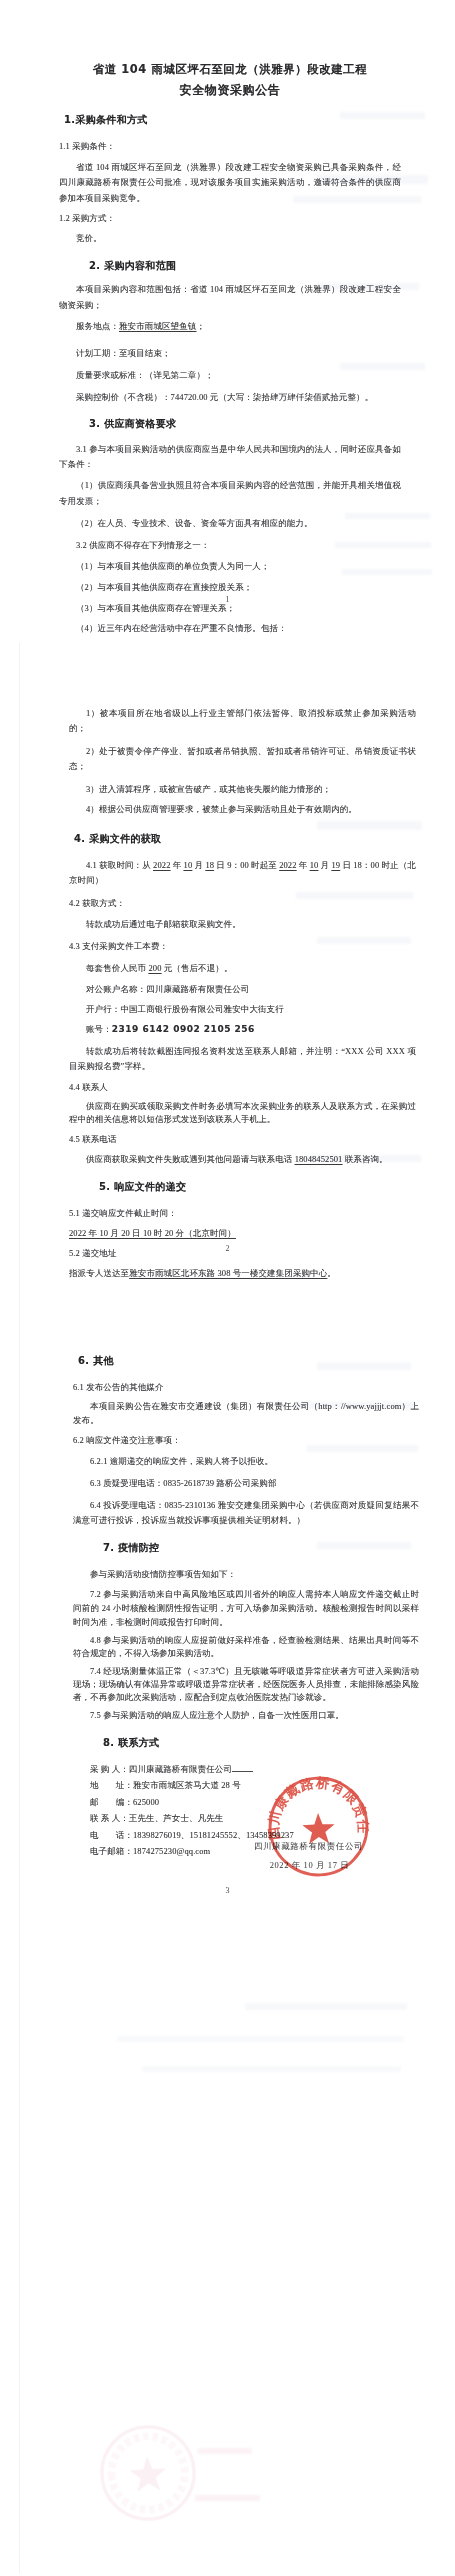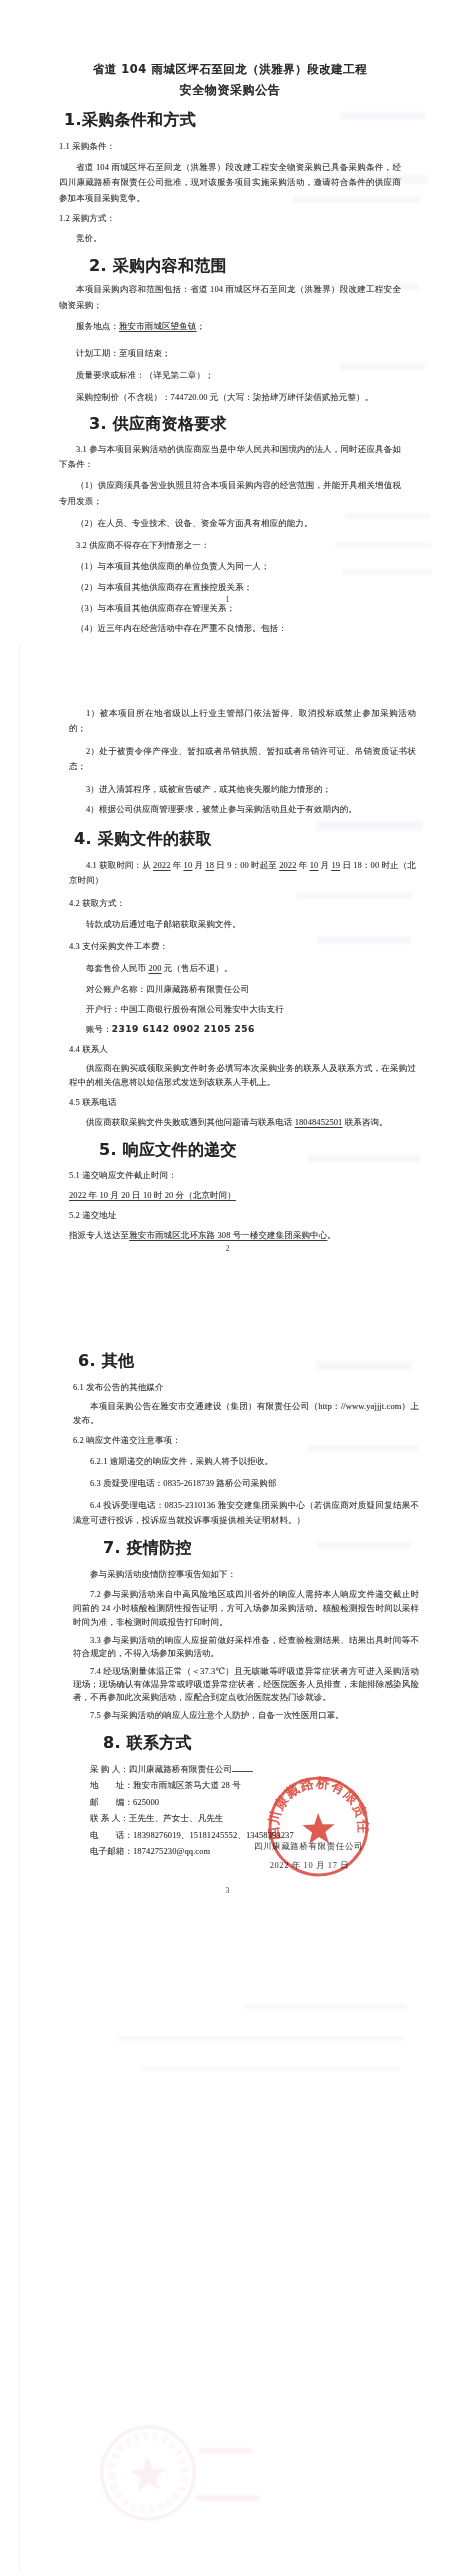--- a/index.html
+++ b/index.html
@@ -20,21 +20,21 @@
   p{margin:0;font-size:8.5px;line-height:15.4px;text-align:justify;letter-spacing:0.1px;
     text-shadow:0 0 0.3px rgba(70,70,75,0.5);}
   .ind{text-indent:17px;}
   .tight24{line-height:13.7px;}
   .tight23{line-height:13px;}
   .tight25{line-height:14.2px;}
   .title{font-family:"DejaVu Sans","Liberation Sans",sans-serif;font-weight:700;
     font-size:11.4px;line-height:16px;text-align:center;color:#2b2b2d;letter-spacing:0.6px;text-indent:0;}
   .title2{font-size:12px;margin-top:5.1px;}
   .hd{font-family:"DejaVu Sans","Liberation Sans",sans-serif;font-weight:700;
-    font-size:16px;line-height:14.2px;color:#242426;letter-spacing:0.3px;margin-left:5.1px;text-indent:0;}
+    font-size:10px;line-height:14.2px;color:#242426;letter-spacing:0.3px;margin-left:5.1px;text-indent:0;}
   .u{text-decoration:underline;text-underline-offset:1.7px;text-decoration-thickness:0.6px;}
   .bold{font-weight:400;}
   .acct{font-family:"DejaVu Sans","Liberation Sans",sans-serif;font-weight:700;
     font-size:9px;letter-spacing:0.5px;color:#2e2e30;}
   .blank{display:inline-block;width:20.5px;border-bottom:0.7px solid #4a4a4c;height:0.9em;vertical-align:baseline;}
   .pageno{position:absolute;left:0;right:0;text-align:center;font-size:8px;color:#48484a;}
   .ghost{position:absolute;background:#7080b0;opacity:0.06;filter:blur(1.1px);border-radius:1.1px;pointer-events:none;}
   .ghost-pink{position:absolute;background:#e79ab8;opacity:0.12;filter:blur(0.9px);border-radius:1.1px;pointer-events:none;}
   .sigline{position:absolute;width:131px;text-align:center;font-size:8.5px;color:#333335;letter-spacing:0.6px;}
   .stamp{position:absolute;left:266px;top:487px;width:105px;height:105px;
@@ -108,20 +108,21 @@
 
     <p class="hd mt25">4. 采购文件的获取</p>
     <p class="ind mt20"><span>4.1 获取时间：从 </span><span class="u">2022</span><span> 年 </span><span class="u">10</span><span> 月 </span><span class="u">18</span><span> 日 9：00 时起至 </span><span class="u">2022</span><span> 年 </span><span class="u">10</span><span> 月 </span><span class="u">19</span><span> 日 18：00 时止（北京时间）</span></p>
     <p class="mt13">4.2 获取方式：</p>
     <p class="ind mt11">转款成功后通过电子邮箱获取采购文件。</p>
     <p class="mt11">4.3 支付采购文件工本费：</p>
     <p class="ind mt11"><span>每套售价人民币 </span><span class="u">200</span><span> 元（售后不退）。</span></p>
     <p class="ind mt10">对公账户名称：四川康藏路桥有限责任公司</p>
     <p class="ind mt8">开户行：中国工商银行股份有限公司雅安中大街支行</p>
     <p class="ind mt8"><span>账号：</span><span class="acct">2319 6142 0902 2105 256</span></p>
+    <p class="ind mt11">转款成功后将转款截图连同报名资料发送至联系人邮箱，并注明：“XXX 公司 XXX 项目采购报名费”字样。</p>
     <p class="mt9">4.4 联系人</p>
     <p class="ind mt8 tight24">供应商在购买或领取采购文件时务必填写本次采购业务的联系人及联系方式，在采购过程中的相关信息将以短信形式发送到该联系人手机上。</p>
     <p class="mt9">4.5 联系电话</p>
     <p class="ind mt8"><span>供应商获取采购文件失败或遇到其他问题请与联系电话 </span><span class="u">18048452501</span><span> 联系咨询。</span></p>
 
     <p class="hd mt22">5. 响应文件的递交</p>
     <p class="mt20">5.1 递交响应文件截止时间：</p>
     <p class="u mt8">2022 年 10 月 20 日 10 时 20 分（北京时间）</p>
     <p class="mt8">5.2 递交地址</p>
     <p class="mt8"><span>指派专人送达至</span><span class="u">雅安市雨城区北环东路 308 号一楼交建集团采购中心</span><span>。</span></p>
@@ -140,21 +141,21 @@
     <p class="mt20">6.1 发布公告的其他媒介</p>
     <p class="ind mt9 tight24">本项目采购公告在雅安市交通建设（集团）有限责任公司（http：//www.yajjjt.com）上发布。</p>
     <p class="mt10">6.2 响应文件递交注意事项：</p>
     <p class="ind mt9">6.2.1 逾期递交的响应文件，采购人将予以拒收。</p>
     <p class="ind mt12">6.3 质疑受理电话：0835-2618739 路桥公司采购部</p>
     <p class="ind mt11">6.4 投诉受理电话：0835-2310136 雅安交建集团采购中心（若供应商对质疑回复结果不满意可进行投诉，投诉应当就投诉事项提供相关证明材料。）</p>
 
     <p class="hd mt22">7. 疫情防控</p>
     <p class="ind mt20">参与采购活动疫情防控事项告知如下：</p>
     <p class="ind mt9 tight25">7.2 参与采购活动来自中高风险地区或四川省外的响应人需持本人响应文件递交截止时间前的 24 小时核酸检测阴性报告证明，方可入场参加采购活动。核酸检测报告时间以采样时间为准，非检测时间或报告打印时间。</p>
-    <p class="ind mt8 tight23">3.3 参与采购活动的响应人应提前做好采样准备，经查验检测结果、结果出具时间等不符合规定的，不得入场参加采购活动。</p>
+    <p class="ind mt8 tight23">4.8 参与采购活动的响应人应提前做好采样准备，经查验检测结果、结果出具时间等不符合规定的，不得入场参加采购活动。</p>
     <p class="ind mt8 tight23">7.4 经现场测量体温正常（＜37.3℃）且无咳嗽等呼吸道异常症状者方可进入采购活动现场；现场确认有体温异常或呼吸道异常症状者，经医院医务人员排查，未能排除感染风险者，不再参加此次采购活动，应配合到定点收治医院发热门诊就诊。</p>
     <p class="ind mt8">7.5 参与采购活动的响应人应注意个人防护，自备一次性医用口罩。</p>
 
     <p class="hd mt22">8. 联系方式</p>
     <p class="ind mt18 contact"><span>采 购 人：四川康藏路桥有限责任公司</span><span class="blank"></span></p>
     <p class="ind contact">地　　址：雅安市雨城区茶马大道 28 号</p>
     <p class="ind contact">邮　　编：625000</p>
     <p class="ind contact">联 系 人：王先生、芦女士、凡先生</p>
     <p class="ind contact">电　　话：18398276019、15181245552、13458399237</p>
     <p class="ind contact">电子邮箱：1874275230@qq.com</p>

